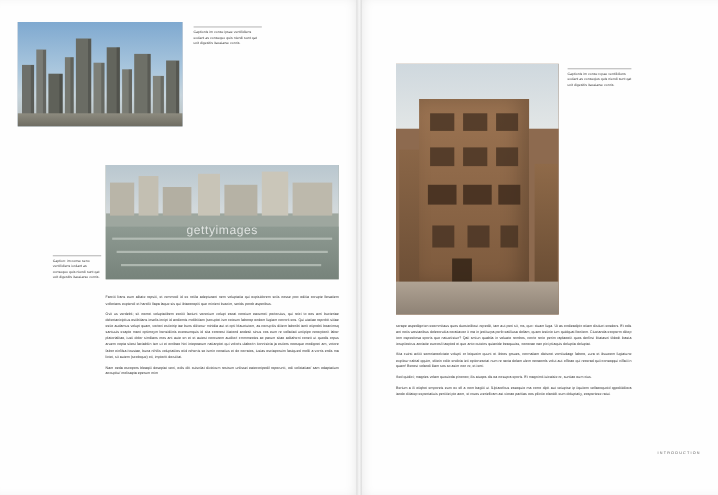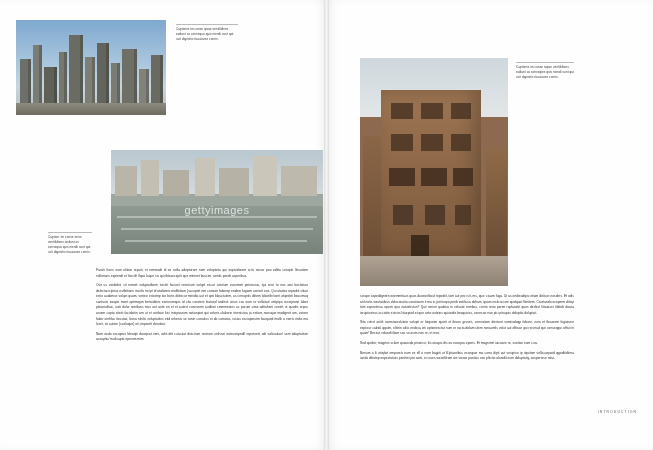--- a/index.html
+++ b/index.html
@@ -44,21 +44,21 @@
   #photo-skyline .tower {
     position:absolute; bottom:8px; background:#6d6f6a;
     box-shadow: inset -3px 0 0 rgba(0,0,0,0.18);
   }
   #photo-skyline .ground {
     position:absolute; left:0; right:0; bottom:0; height:12px;
     background: linear-gradient(to bottom,#8d8b7f,#6e6c62);
   }
 
   
-  #photo-highway { left: 111px; top: 150px; width: 212px; height: 104px; background:#9ea79f; }
+  #photo-highway { left: 96px; top: 150px; width: 212px; height: 104px; background:#9ea79f; }
   #photo-highway .sky2 { position:absolute; left:0; right:0; top:0; height:42%; background: linear-gradient(to bottom,#b9c7cf,#d4dadc); }
   #photo-highway .blk { position:absolute; background:#b9b5a8; }
   #photo-highway .road {
     position:absolute; left:0; right:0; bottom:0; height:46%;
     background: linear-gradient(to bottom,#8e9a92,#77837b);
   }
   #photo-highway .lane {
     position:absolute; height:2px; background:#cfd6cf; opacity:.6;
   }
   .watermark {

